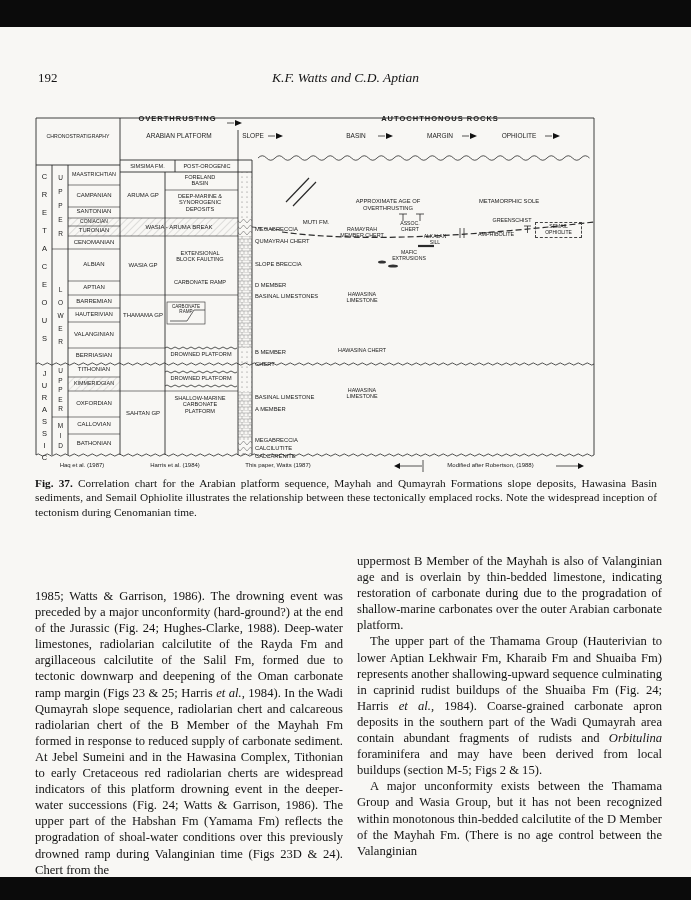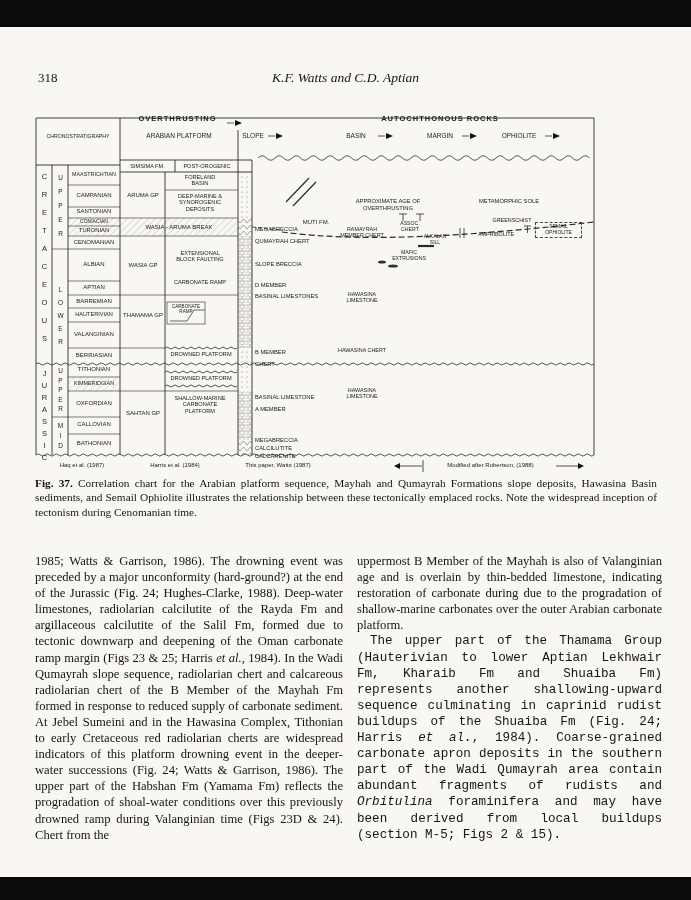--- a/index.html
+++ b/index.html
@@ -21,36 +21,36 @@
   .sl { left:225px; width:72px; text-align:left; font-size:5.8px; }
   .bl { left:306px; width:52px; font-size:5.4px; }
   .src { top:352px; font-size:6px; }
   .vtext { position:absolute; writing-mode:vertical-lr; text-orientation:upright; line-height:16px; font-family:"Liberation Sans",sans-serif; color:#1b1b1b; }
   .semail-box { border:0.8px dashed #444; padding:1px 0; }
 
   
   .caption { position:absolute; left:35px; top:476px; width:622px; font-size:11.3px; line-height:14.3px; text-align:justify; }
   .caption b { font-weight:bold; }
   .col { position:absolute; top:553px; font-size:12.6px; line-height:16.1px; text-align:justify; }
-  .col-left { left:35px; width:308px; }
+  .col-left { left:35px; width:308px;margin-top:35px; }
   .col-right { left:357px; width:305px; }
   .col p { margin:0; }
-  .col p.ind { text-indent:13px;font-family:Liberation Mono, monospace; }
+  .col p.ind { text-indent:13px; }
   .col i { font-style:italic; }
 
   .ln { stroke:#2a2a2a; fill:none; }
   .wv { stroke:#2a2a2a; fill:none; stroke-width:0.8; }
 </style>
 </head>
 <body>
 
 <div class="bar bar-top"></div>
 <div class="bar bar-bottom"></div>
 
-<div class="pagenum">318</div>
+<div class="pagenum">192</div>
 <div class="runhead">K.F. Watts and C.D. Aptian</div>
 
 <div class="fig">
   <svg width="570" height="368" viewBox="0 0 570 368">
     <defs>
       <pattern id="hatch" width="5" height="5" patternTransform="rotate(45)" patternUnits="userSpaceOnUse">
         <line x1="0" y1="0" x2="0" y2="5" stroke="#6a6a6a" stroke-width="0.7"></line>
       </pattern>
       <pattern id="bricks" width="8" height="6" patternUnits="userSpaceOnUse">
         <path d="M0 0H8M0 3H8M4 0V3M2 3V6M6 3V6" stroke="#8a8a8a" stroke-width="0.5" fill="none"></path>
@@ -214,13 +214,14 @@
   <span>Correlation chart for the Arabian platform sequence, Mayhah and Qumayrah Formations slope deposits, Hawasina Basin sediments, and Semail Ophiolite illustrates the relationship between these tectonically emplaced rocks. Note the widespread inception of tectonism during Cenomanian time.</span>
 </div>
 
 <div class="col col-left">
   <p><span>1985; Watts &amp; Garrison, 1986). The drowning event was preceded by a major unconformity (hard-ground?) at the end of the Jurassic (Fig. 24; Hughes-Clarke, 1988). Deep-water limestones, radiolarian calcilutite of the Rayda Fm and argillaceous calcilutite of the Salil Fm, formed due to tectonic downwarp and deepening of the Oman carbonate ramp margin (Figs 23 &amp; 25; Harris </span><i>et al.</i><span>, 1984). In the Wadi Qumayrah slope sequence, radiolarian chert and calcareous radiolarian chert of the B Member of the Mayhah Fm formed in response to reduced supply of carbonate sediment. At Jebel Sumeini and in the Hawasina Complex, Tithonian to early Cretaceous red radiolarian cherts are widespread indicators of this platform drowning event in the deeper-water successions (Fig. 24; Watts &amp; Garrison, 1986). The upper part of the Habshan Fm (Yamama Fm) reflects the progradation of shoal-water conditions over this previously drowned ramp during Valanginian time (Figs 23D &amp; 24). Chert from the</span></p>
 </div>
 
 <div class="col col-right">
   <p><span>uppermost B Member of the Mayhah is also of Valanginian age and is overlain by thin-bedded limestone, indicating restoration of carbonate during due to the progradation of shallow-marine carbonates over the outer Arabian carbonate platform.</span></p>
   <p class="ind"><span>The upper part of the Thamama Group (Hauterivian to lower Aptian Lekhwair Fm, Kharaib Fm and Shuaiba Fm) represents another shallowing-upward sequence culminating in caprinid rudist buildups of the Shuaiba Fm (Fig. 24; Harris </span><i>et al.</i><span>, 1984). Coarse-grained carbonate apron deposits in the southern part of the Wadi Qumayrah area contain abundant fragments of rudists and </span><i>Orbitulina</i><span> foraminifera and may have been derived from local buildups (section M-5; Figs 2 &amp; 15).</span></p>
+  <p class="ind"><span>A major unconformity exists between the Thamama Group and Wasia Group, but it has not been recognized within monotonous thin-bedded calcilutite of the D Member of the Mayhah Fm. (There is no age control between the Valanginian</span></p>
 </div>
 
 </body></html>

